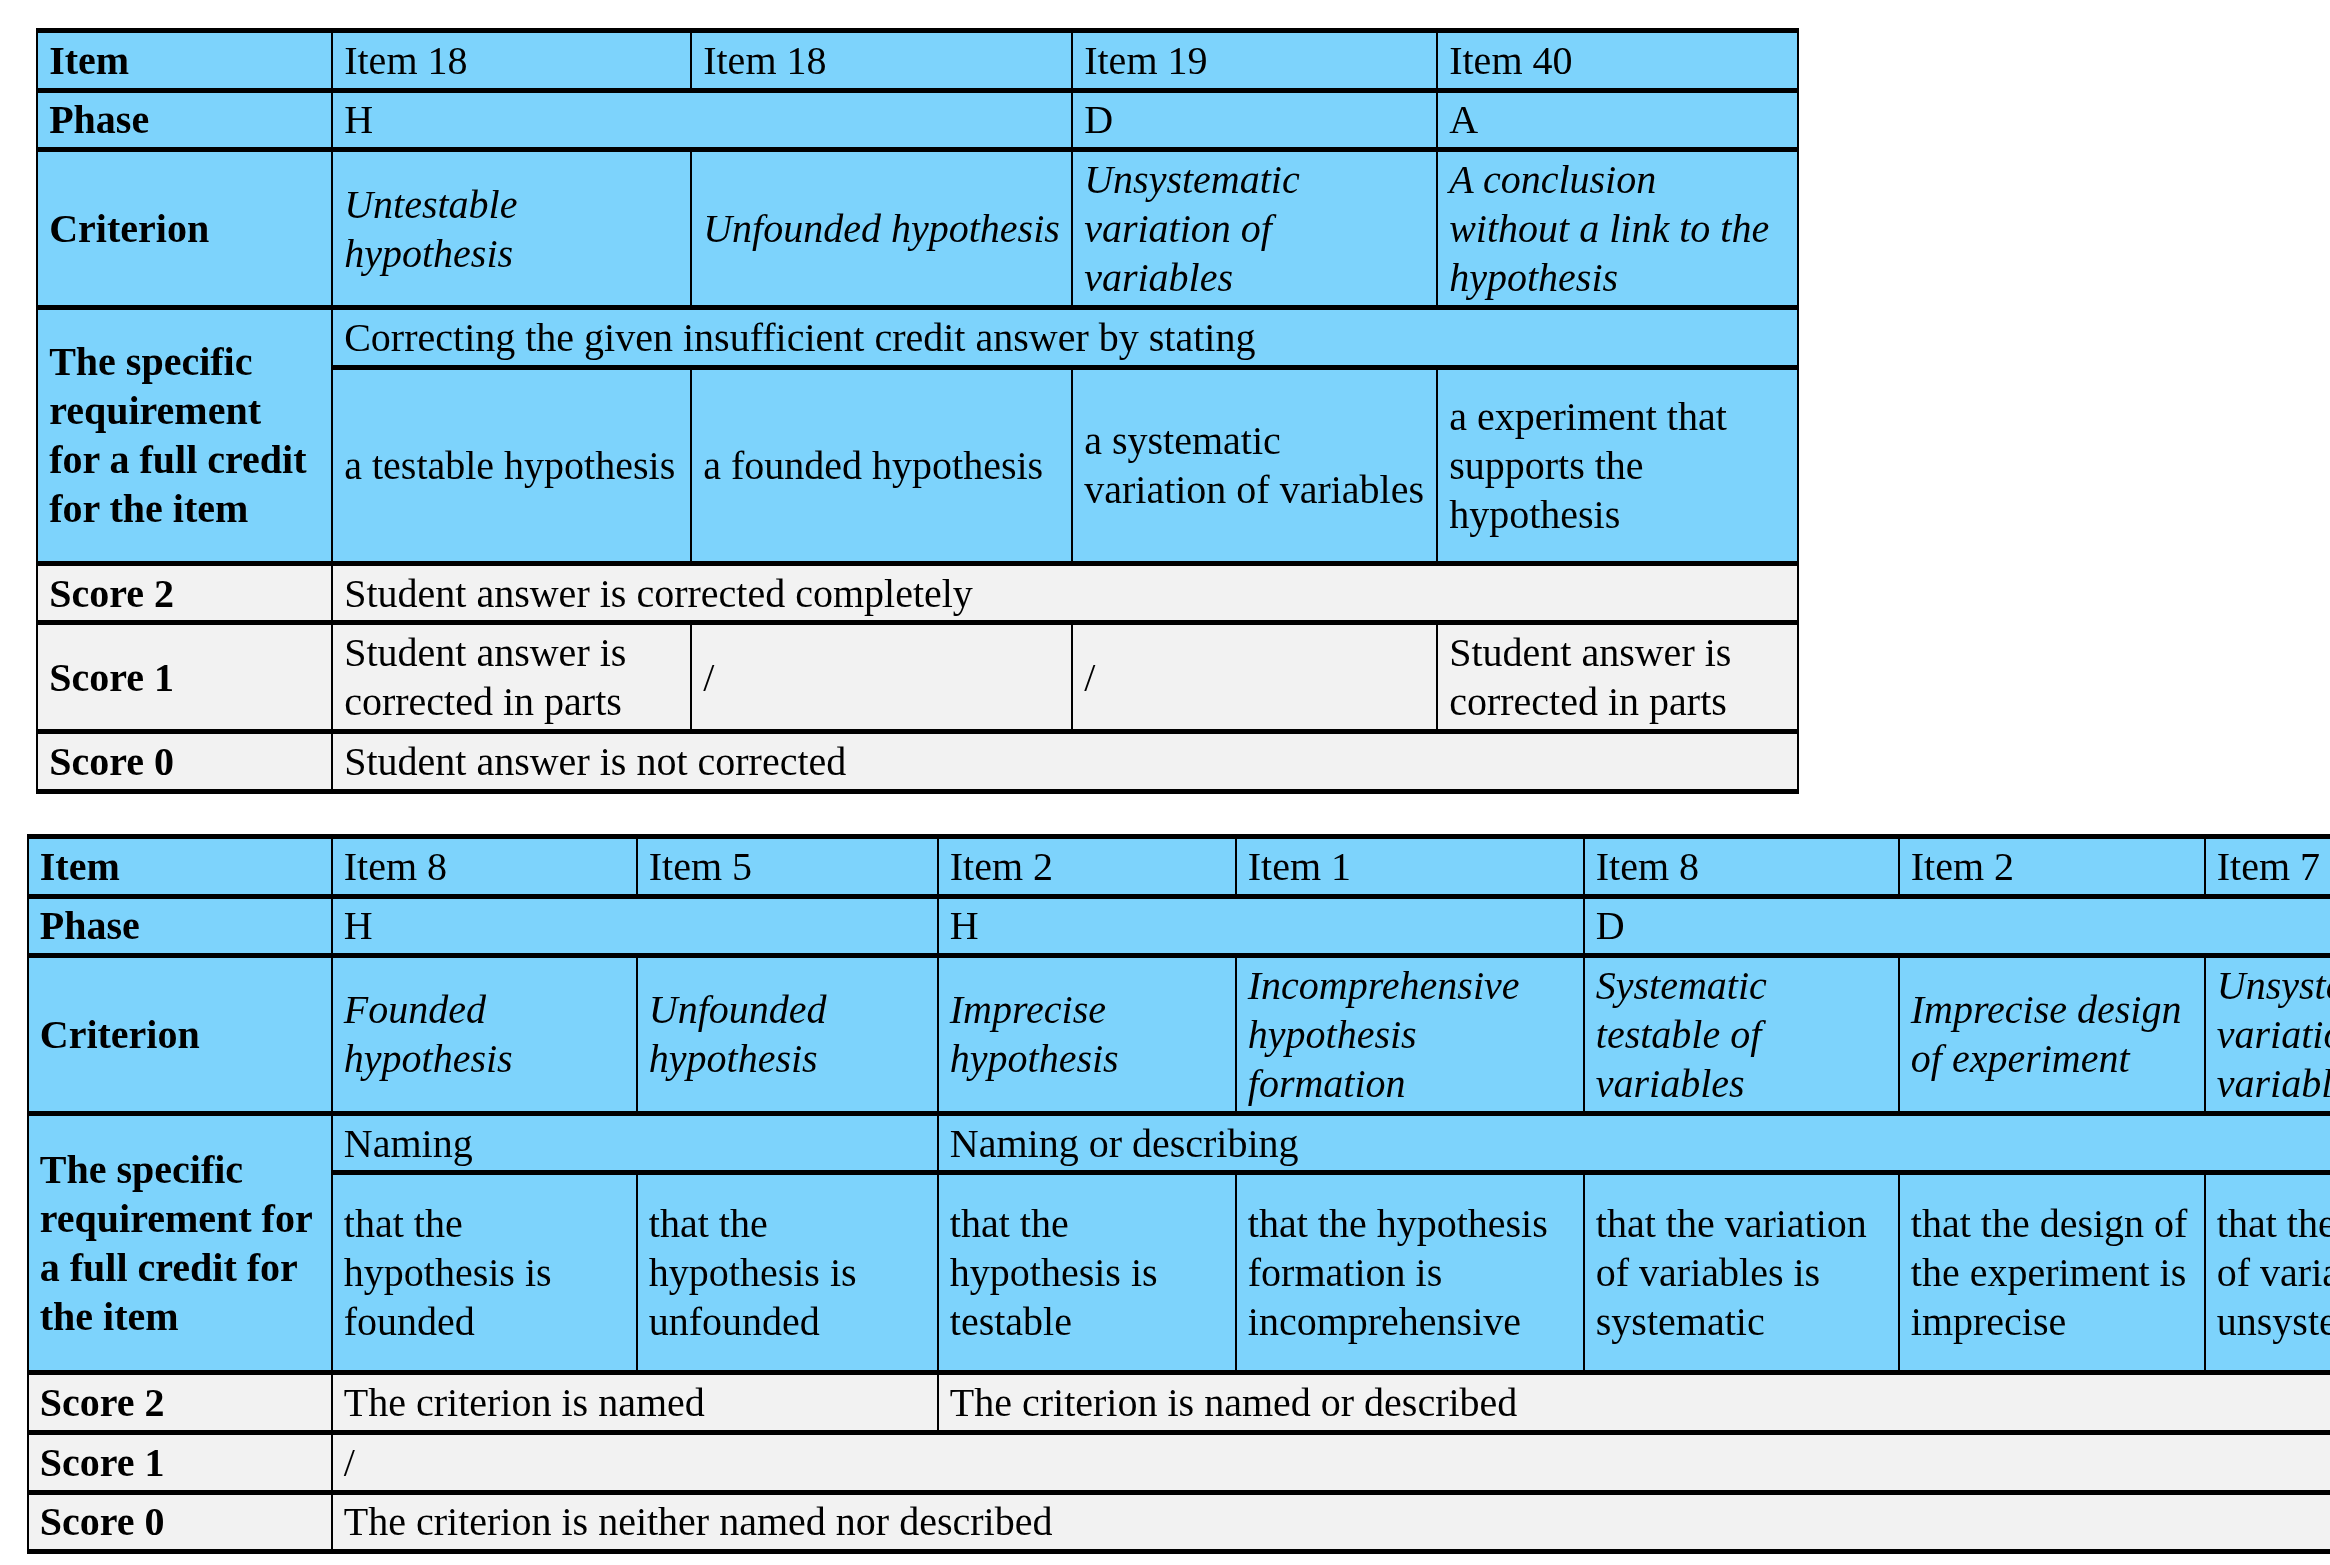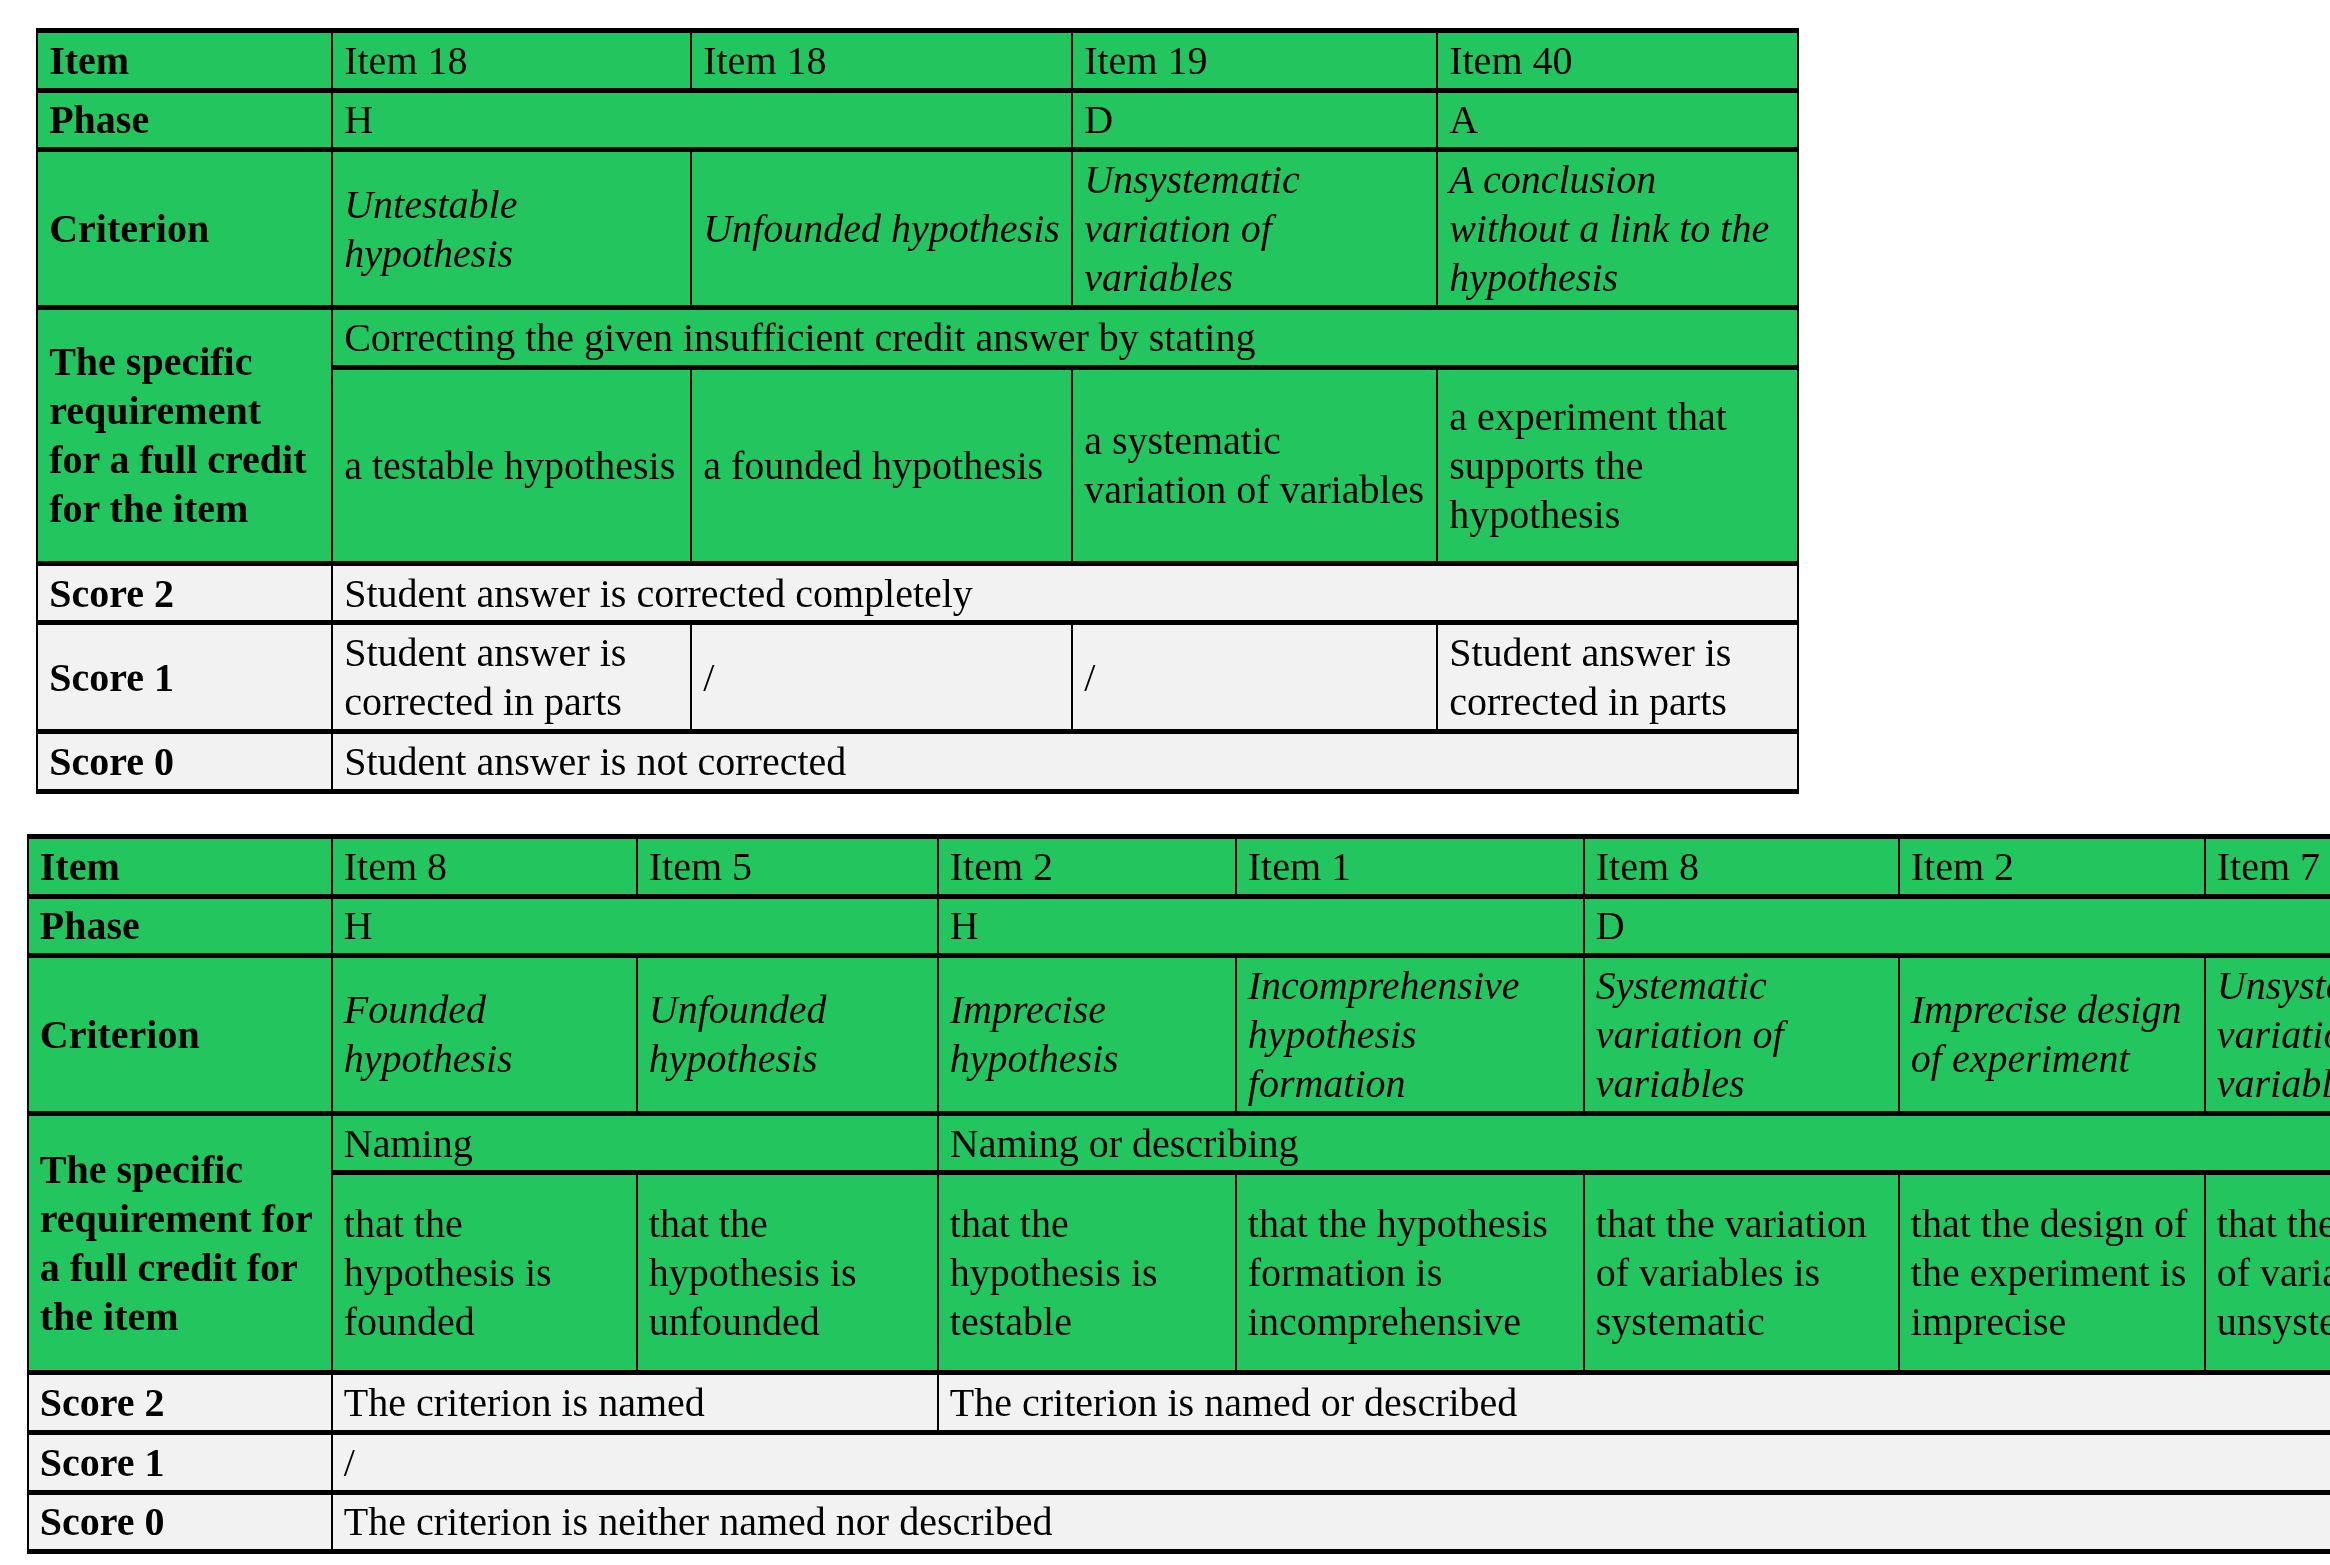--- a/index.html
+++ b/index.html
@@ -1,18 +1,18 @@
 <!DOCTYPE html>
 <html style="font-size:7.5px"><head>
 <meta charset="utf-8">
 <style>
   html,body{margin:0;padding:0;background:#ffffff;}
   #page{position:relative;width:2801px;height:1566px;background:#ffffff;overflow:hidden;
         font-family:"Liberation Serif","DejaVu Serif",serif;color:#000;}
-  table.rubric{position:absolute;border-collapse:collapse;table-layout:fixed;background:#22c55e;}
+  table.rubric{position:absolute;border-collapse:collapse;table-layout:fixed;background:#7dd3fc;}
   table.rubric td{
     border:2.3px solid #000;
     border-top-width:5.6px;
     border-bottom-width:5.6px;
     padding:2.8px 11.2px;
     font-size:40px;
     line-height:49px;
     vertical-align:middle;
     text-align:left;
     overflow:hidden;
@@ -118,21 +118,21 @@
       <td class="center" colspan="2">H</td>
       <td class="center" colspan="3">D</td>
 
     </tr>
     <tr style="height:154px">
       <td class="lbl top">Criterion</td>
       <td class="crit">Founded hypothesis</td>
       <td class="crit">Unfounded hypothesis</td>
       <td class="crit">Imprecise hypothesis</td>
       <td class="crit">Incomprehensive hypothesis formation</td>
-      <td class="crit">Systematic variation of variables</td>
+      <td class="crit">Systematic testable of variables</td>
       <td class="crit">Imprecise design of experiment</td>
       <td class="crit">Unsystematic variation of variables</td>
 
     </tr>
     <tr style="height:46px">
       <td class="lbl top" rowspan="2">The specific requirement for a full credit for the item</td>
       <td class="center subline-b" colspan="2">Naming</td>
       <td class="center subline-b" colspan="6">Naming or describing</td>
     </tr>
     <tr style="height:200px">

